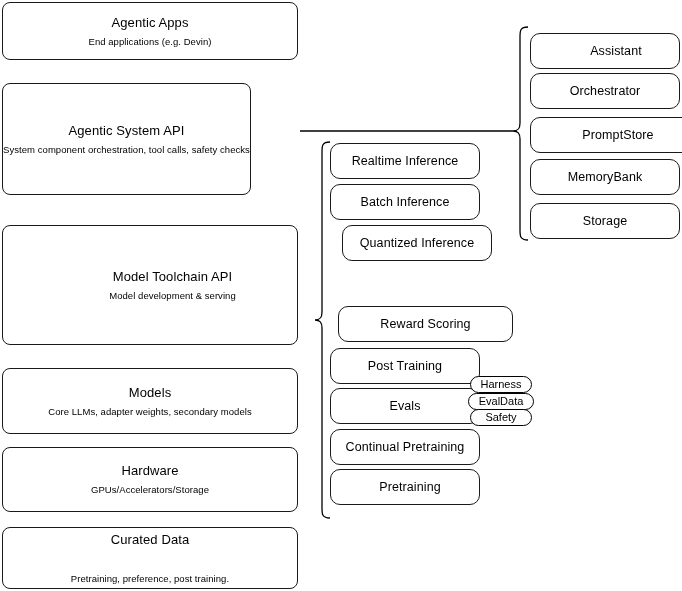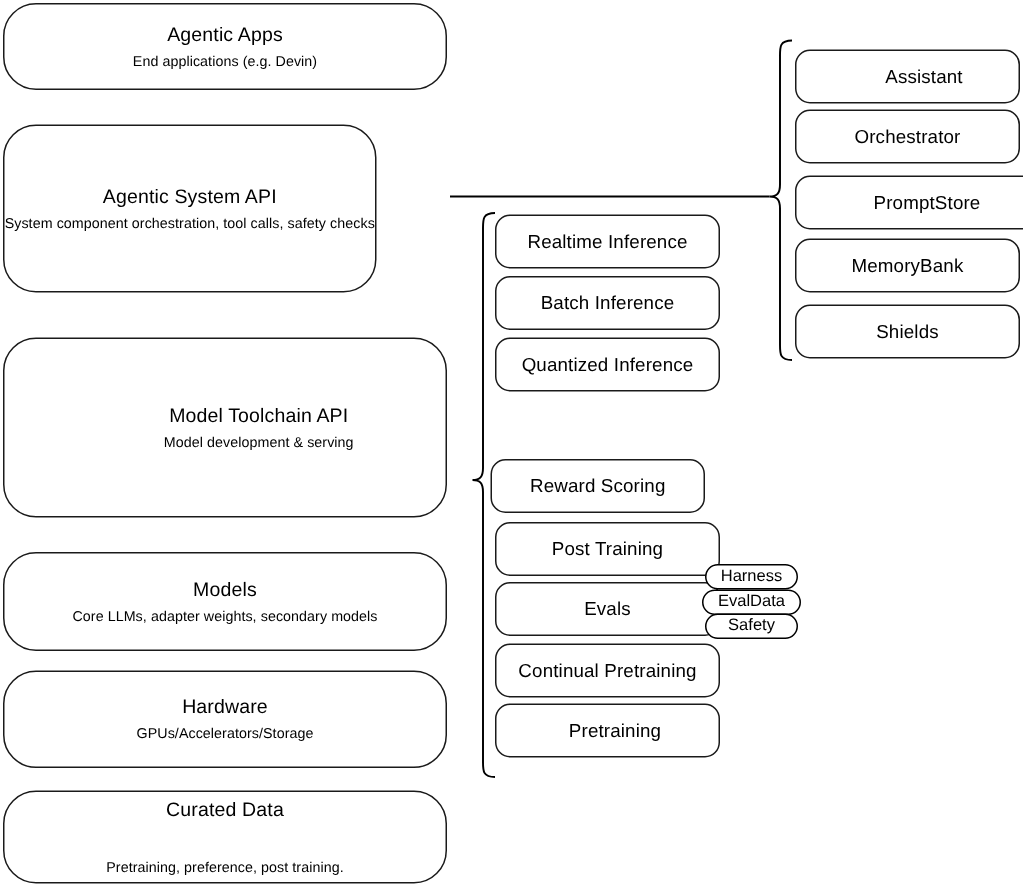--- a/index.html
+++ b/index.html
@@ -39,21 +39,21 @@
     letter-spacing: .1px;
   }
   .node .subtitle {
     font-size: 9.5px;
     line-height: 13px;
     margin-top: 4px;
     letter-spacing: .05px;
   }
 
   
-  .layer { border-radius: 22px; }
+  .layer { border-radius: 8px; }
 
   
   .chip {
     border-radius: 10px;
     height: 36px;
   }
   .chip .title { font-size: 12.5px; }
 
   
   .pill {
@@ -145,26 +145,26 @@
   </div>
 
   <div class="node chip" style="left:330px; top:143px; width:150px;">
     <div class="title">Realtime Inference</div>
   </div>
 
   <div class="node chip" style="left:330px; top:184px; width:150px;">
     <div class="title">Batch Inference</div>
   </div>
 
-  <div class="node chip" style="left:330px; top:225px; width:150px;">
+  <div class="node chip" style="left:342px; top:225px; width:150px;">
     <div class="title">Quantized Inference</div>
   </div>
 
 
-  <div class="node chip" style="left:327px; top:306px; width:143px;">
+  <div class="node chip" style="left:338px; top:306px; width:175px;">
     <div class="title">Reward Scoring</div>
   </div>
 
   <div class="node chip" style="left:330px; top:348px; width:150px;">
     <div class="title">Post Training</div>
   </div>
 
   <div class="node chip" style="left:330px; top:388px; width:150px;">
     <div class="title">Evals</div>
   </div>
@@ -193,16 +193,16 @@
 
   <div class="node chip" style="left:530px; top:117px; width:176px;">
     <div class="title">PromptStore</div>
   </div>
 
   <div class="node chip" style="left:530px; top:159px; width:150px;">
     <div class="title">MemoryBank</div>
   </div>
 
   <div class="node chip" style="left:530px; top:203px; width:150px;">
-    <div class="title">Shields</div>
+    <div class="title">Storage</div>
   </div>
 
 </div>
 
 </body></html>

